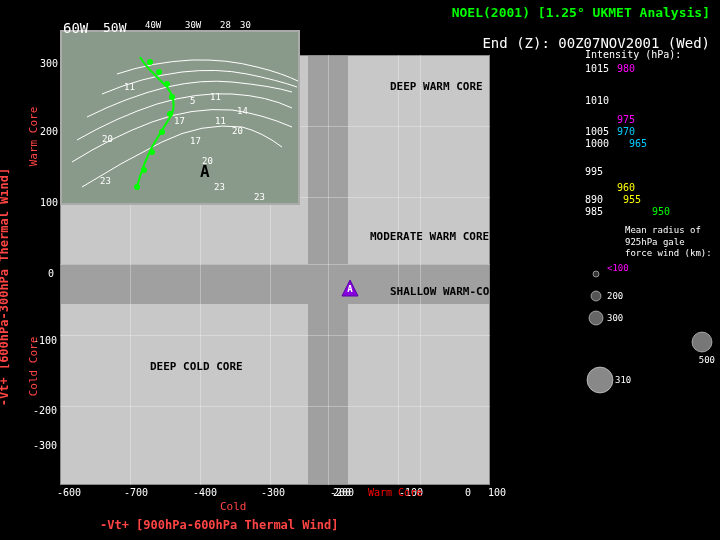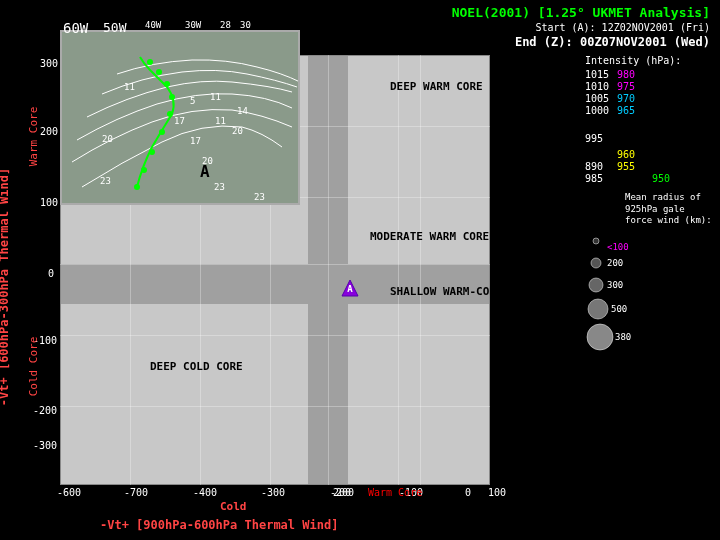--- a/index.html
+++ b/index.html
@@ -58,21 +58,20 @@
       font-size: 11px;
       font-family: monospace;
       white-space: nowrap;
     }
     .label-red {
       position: absolute;
       color: #ff4444;
       font-size: 11px;
       font-family: monospace;
       white-space: nowrap;
-      font-weight: bold;
     }
     .label-green {
       position: absolute;
       color: #00ff00;
       font-size: 13px;
       font-family: monospace;
       white-space: nowrap;
       font-weight: bold;
     }
     .rotated-label-red {
@@ -104,21 +103,21 @@
     .tick-label {
       position: absolute;
       color: #fff;
       font-size: 10px;
       font-family: monospace;
     }
     
     #legend {
       position: absolute;
       right: 5px;
-      top: 55px;
+      top: 49px;
       width: 130px;
       text-decoration: underline;
     }
     .legend-row {
       display: flex;
       align-items: center;
       margin-bottom: 1px;
     }
     .legend-text {
       font-size: 10px;
@@ -133,22 +132,21 @@
     .gridline-h { height: 1px; }
     .gridline-v { width: 1px; }
   </style>
 </head>
 <body>
 
 <div id="main-container">
 
   <div class="label-green" style="right:10px; top:5px; font-size:13px;">NOEL(2001) [1.25° UKMET Analysis]</div>
 
-  <div class="label" style="right:10px; top:22px; font-size:10px;">Start (A): 12Z02NOV2001 (Fri)</div>
-  <div class="label" style="right:10px; top:35px; font-size:12px;font-weight:bold;">End (Z): 00Z07NOV2001 (Wed)</div>
+  <div class="label" style="right:10px; top:35px; font-size:14px;">End (Z): 00Z07NOV2001 (Wed)</div>
 
   <div id="plot-bg"></div>
 
   <div id="vert-band"></div>
 
   <div id="horiz-band"></div>
 
   <div style="position:absolute; left:60px; top:55px; width:430px; height:430px; border:1px solid #888; pointer-events:none;"></div>
 
   <div class="gridline-v" style="left:130px; top:55px; height:430px;"></div>
@@ -254,74 +252,74 @@
 
   <div id="legend">
     <div class="legend-text" style="color:#fff; font-size:10px; margin-bottom:3px;">Intensity (hPa):</div>
 
     <div class="legend-row">
       <span class="legend-text" style="color:#fff; width:32px;">1015</span>
       <span class="legend-text" style="color:#ff00ff; width:30px;">980</span>
     </div>
     <div class="legend-row">
       <span class="legend-text" style="color:#fff; width:32px;">1010</span>
-      <span class="legend-text" style="color:#ff00ff; width:30px;">975</span>
+      <span class="legend-text" style="color:#ff00ff; width:30px;margin-top:39px;">975</span>
     </div>
     <div class="legend-row">
       <span class="legend-text" style="color:#fff; width:32px;">1005</span>
       <span class="legend-text" style="color:#00ccff; width:30px;">970</span>
     </div>
     <div class="legend-row">
       <span class="legend-text" style="color:#fff; width:32px;">1000</span>
-      <span class="legend-text" style="color:#00ccff; width:30px;">965</span>
+      <span class="legend-text" style="color:#00ccff; width:30px;text-align:right;">965</span>
     </div>
     <div class="legend-row">
       <span class="legend-text" style="color:#fff; width:32px;">995</span>
       <span class="legend-text" style="color:#ffff00; width:30px;margin-top:32px;">960</span>
     </div>
     <div class="legend-row">
       <span class="legend-text" style="color:#fff; width:32px;">890</span>
-      <span class="legend-text" style="color:#ffff00; width:30px;">955</span>
+      <span class="legend-text" style="color:#ffff00; width:30px;text-align:center;">955</span>
     </div>
     <div class="legend-row">
       <span class="legend-text" style="color:#fff; width:32px;">985</span>
       <span class="legend-text" style="color:#00ff00; width:30px;margin-left:35px;">950</span>
     </div>
 
     <div style="color:#fff; font-size:9px; margin-top:8px; line-height:1.3;margin-left:40px;">Mean radius of<br>925hPa gale<br>force wind (km):</div>
 
-    <div style="display:flex; align-items:flex-end; margin-top:3px;">
+    <div style="display:flex; align-items:flex-start; margin-top:3px;">
       <svg width="22" height="22">
           <circle cx="11" cy="11" r="3" fill="#333" stroke="#fff" stroke-width="0.5"></circle>
         </svg>
       <span class="legend-text" style="color:#ff00ff; font-size:9px;">&lt;100</span>
     </div>
     <div style="display:flex; align-items:center;">
       <svg width="22" height="22">
           <circle cx="11" cy="11" r="5" fill="#555" stroke="#fff" stroke-width="0.5"></circle>
         </svg>
       <span class="legend-text" style="color:#fff; font-size:9px;">200</span>
     </div>
     <div style="display:flex; align-items:center;">
       <svg width="22" height="22">
           <circle cx="11" cy="11" r="7" fill="#666" stroke="#fff" stroke-width="0.5"></circle>
         </svg>
       <span class="legend-text" style="color:#fff; font-size:9px;">300</span>
     </div>
-    <div style="display:flex; align-items:center;">
+    <div style="display:flex; align-items:flex-end;flex-direction:column;">
       <svg width="26" height="26">
           <circle cx="13" cy="13" r="10" fill="#777" stroke="#fff" stroke-width="0.5"></circle>
         </svg>
       <span class="legend-text" style="color:#fff; font-size:9px;">500</span>
     </div>
     <div style="display:flex; align-items:center;">
       <svg width="30" height="30">
           <circle cx="15" cy="15" r="13" fill="#888" stroke="#fff" stroke-width="0.5"></circle>
         </svg>
-      <span class="legend-text" style="color:#fff; font-size:9px;">380</span>
+      <span class="legend-text" style="color:#fff; font-size:9px;">310</span>
     </div>
   </div>
 
   <div class="label" style="left:63px; top:20px; font-size:14px;">60W</div>
   <div class="label" style="left:103px; top:20px; font-size:13px;">50W</div>
   <div class="label" style="left:145px; top:20px; font-size:9px;">40W</div>
   <div class="label" style="left:185px; top:20px; font-size:9px;">30W</div>
   <div class="label" style="left:220px; top:20px; font-size:9px;">28</div>
   <div class="label" style="left:240px; top:20px; font-size:9px;">30</div>
 

